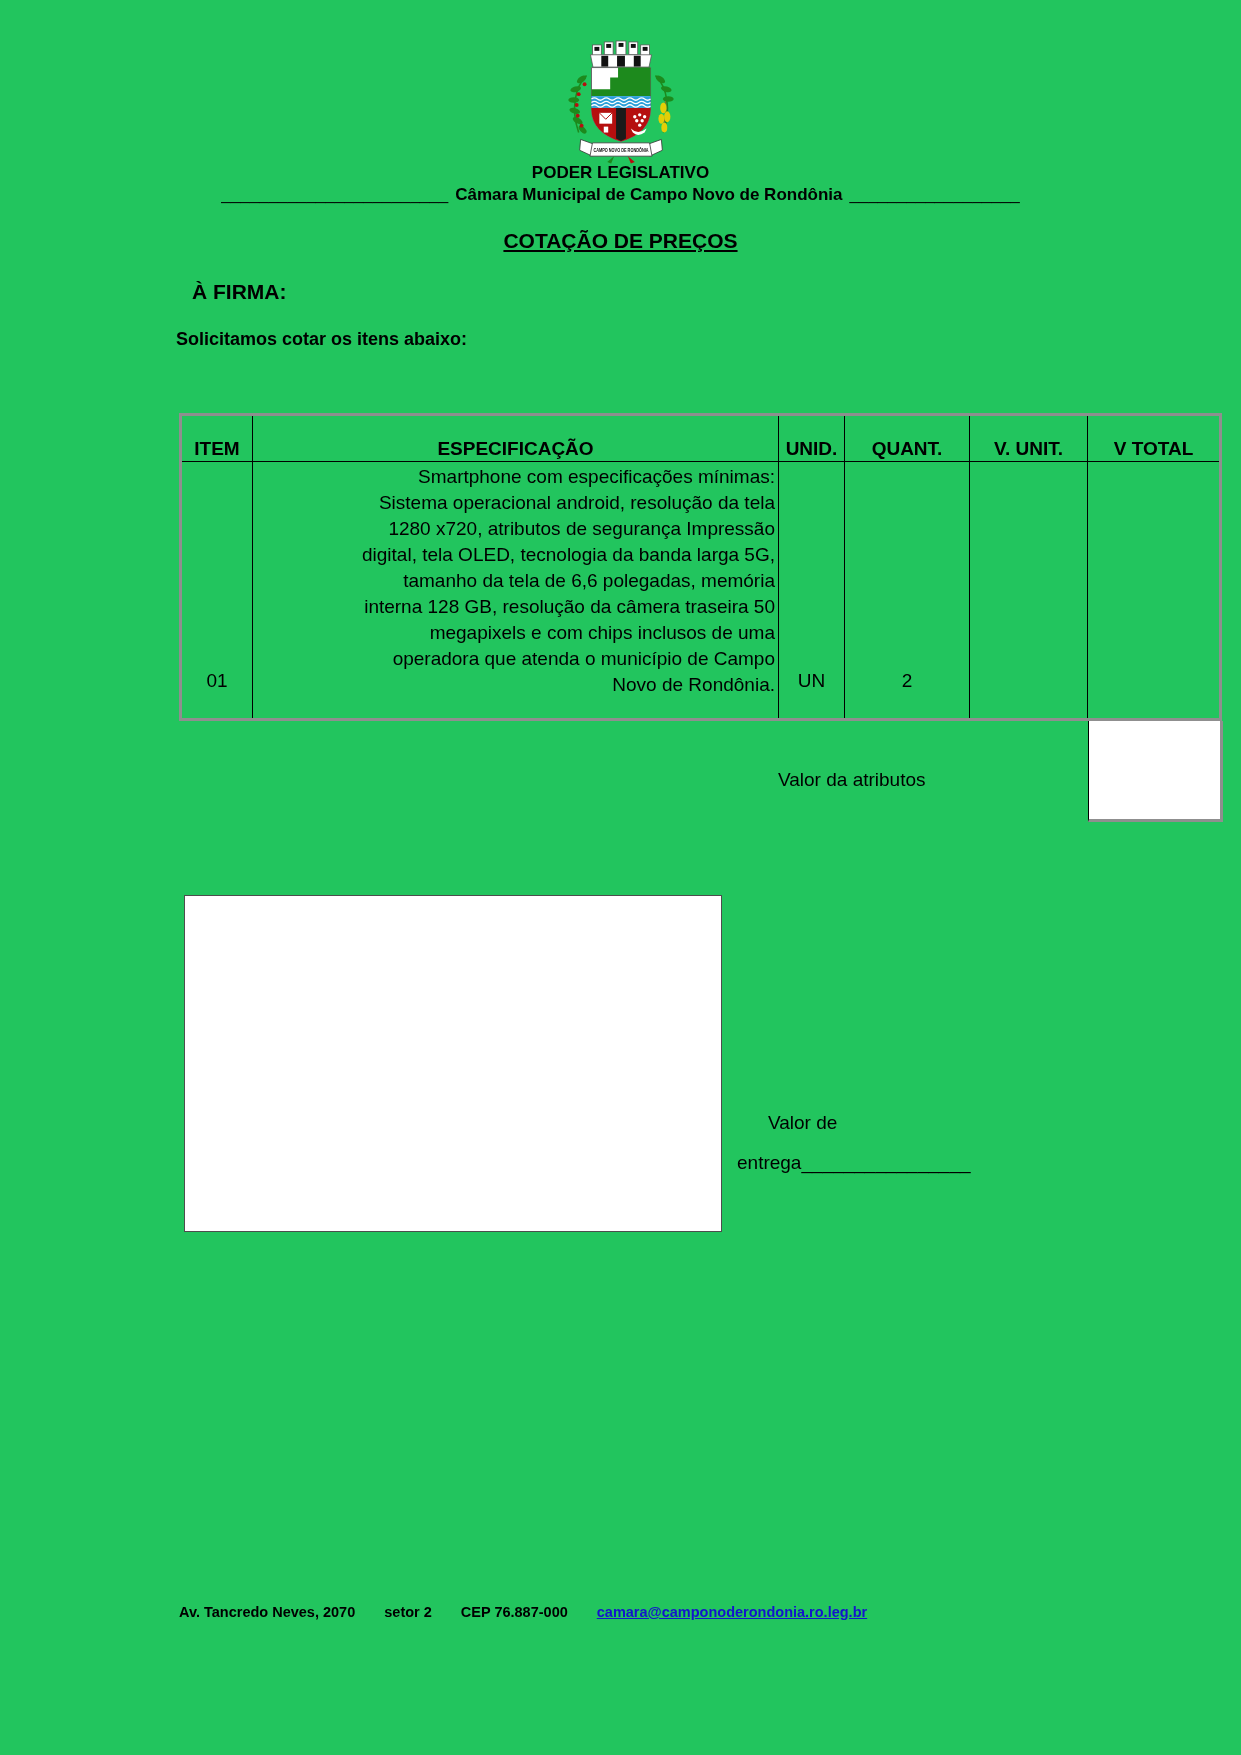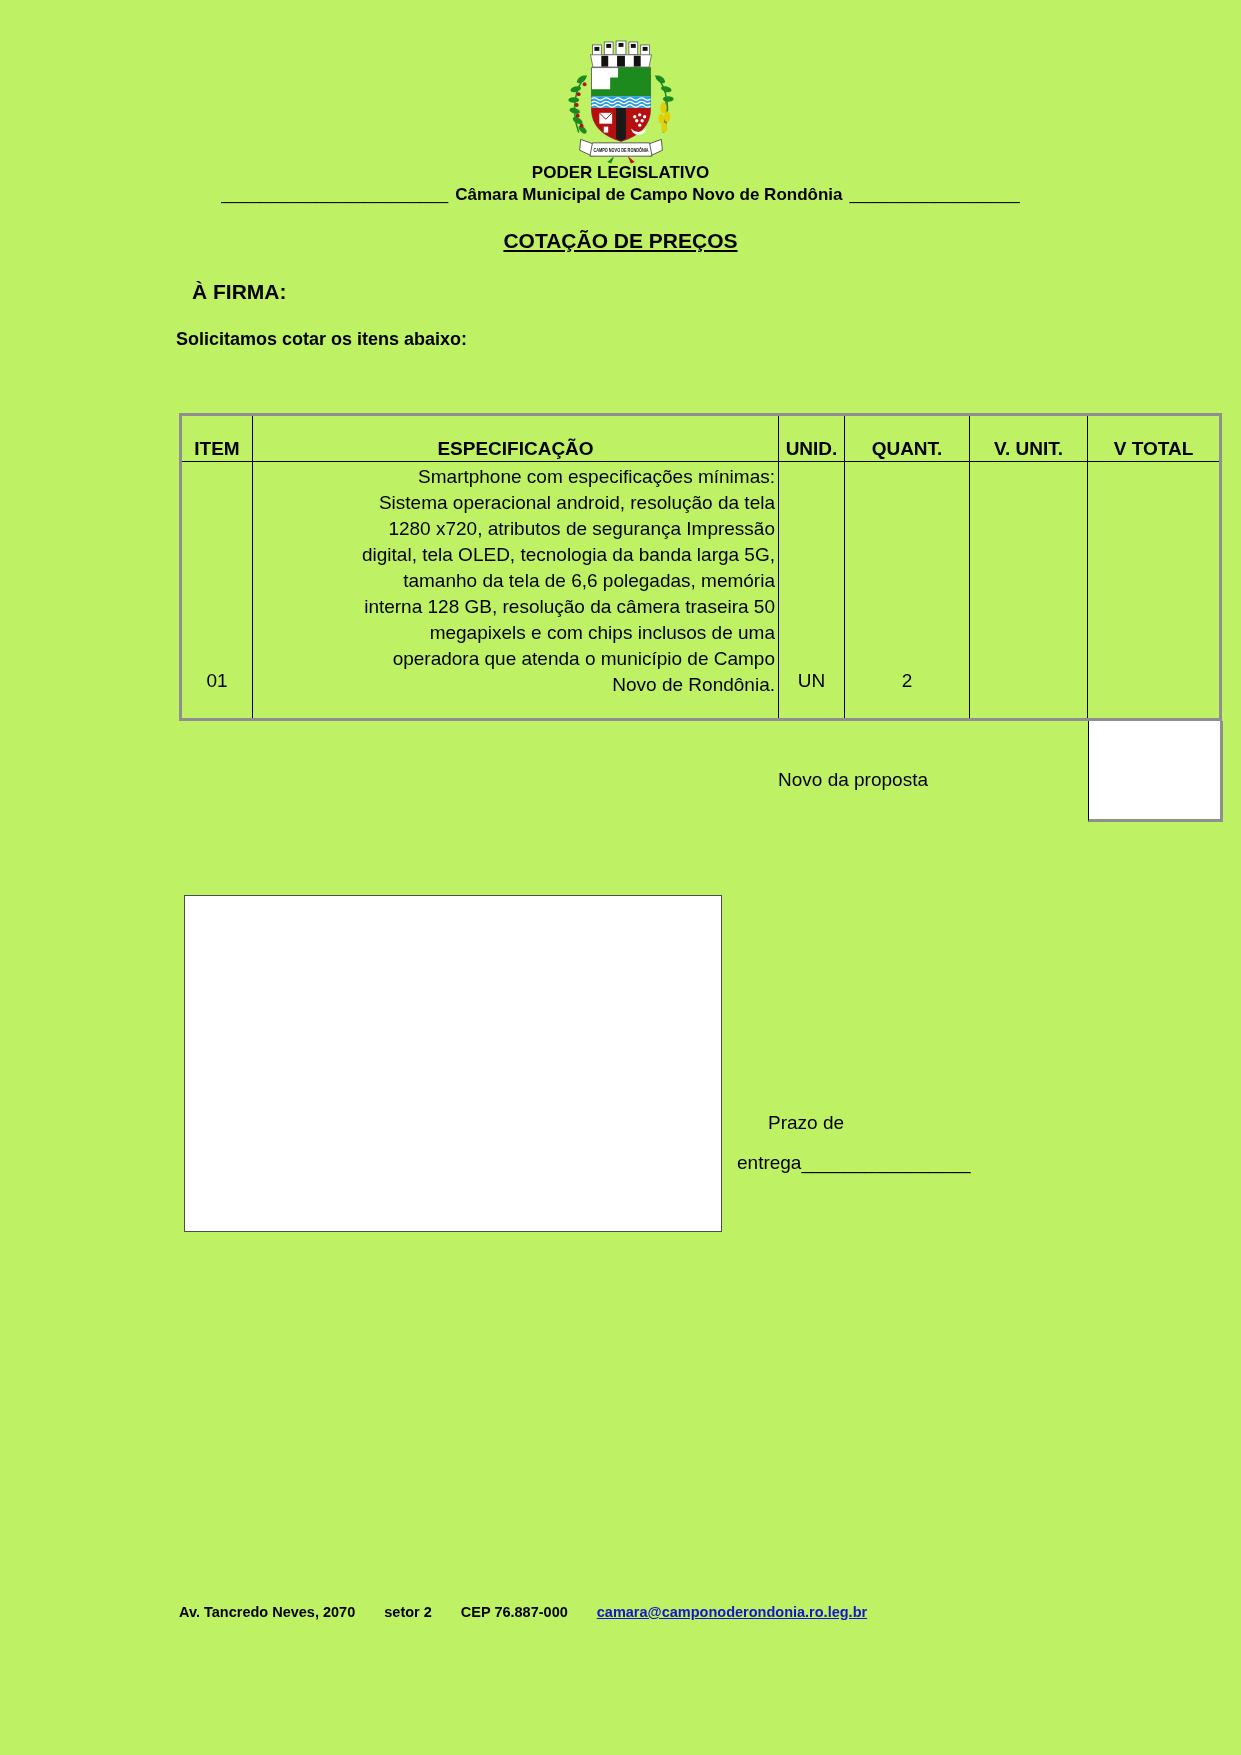--- a/index.html
+++ b/index.html
@@ -1,18 +1,18 @@
 <!DOCTYPE html>
 <html style="--crest-green: #1d8a1d; --crest-red: #b50f0f; --crest-blue: #2b9fd8; --crest-yellow: #e3cf07; --link-blue: #1414cc;"><head>
 <meta charset="utf-8">
 <style>
   html,body{margin:0;padding:0;background:#e8e8e8;}
   .page{
     position:relative; width:1241px; height:1755px; margin:0 auto;
-    background:#bef264; color:#000;
+    background:#22c55e; color:#000;
     font-family:"Liberation Sans","DejaVu Sans",sans-serif;
     overflow:hidden;
   }
   .abs{position:absolute;}
 
   
   .org-branch{top:163px; left:0; width:100%; text-align:center;
     font-weight:bold; font-size:17px;}
   .org-line{top:185px; left:0; width:100%; text-align:center; font-size:17px; white-space:nowrap;}
   .org-line .rule{font-weight:normal; letter-spacing:0;}
@@ -193,27 +193,27 @@
 Novo de Rondônia.</td>
       <td class="c-unid">UN</td>
       <td class="c-quant">2</td>
       <td></td>
       <td></td>
     </tr>
   </tbody>
     </table>
 
   <div class="abs valor-box"></div>
-  <div class="abs valor-label">Novo da proposta</div>
+  <div class="abs valor-label">Valor da atributos</div>
 
   <div class="abs big-box"></div>
 
 
   <div class="abs fill-label" style="left:737px; top:1103px;">
-    <div class="ln1"><span>Prazo de</span></div>
+    <div class="ln1"><span>Valor de</span></div>
     <div><span>entrega</span><span class="blank">________________</span></div>
   </div>
 
   <div class="abs footer">
     <span class="seg">Av. Tancredo Neves, 2070</span><span class="seg">setor 2</span><span class="seg">CEP 76.887-000</span><a class="email">camara@camponoderondonia.ro.leg.br</a>
   </div>
 
 </div>
 
 </body></html>

